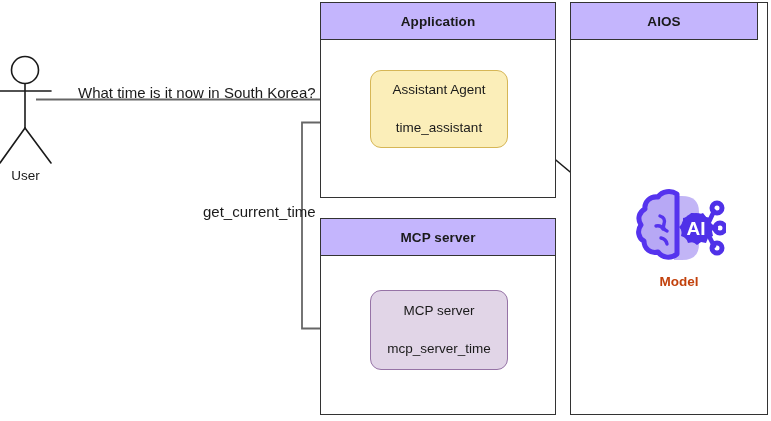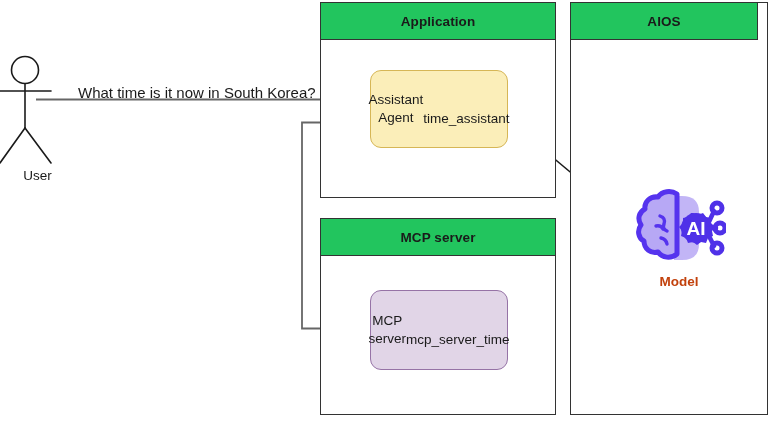--- a/index.html
+++ b/index.html
@@ -28,38 +28,38 @@
   
   .container-frame {
     position: absolute;
     box-sizing: border-box;
     border: 1.4px solid #333333;
     background: #ffffff;
   }
   .container-header {
     position: absolute;
     box-sizing: border-box;
-    background: #22c55e;
+    background: #c4b5fd;
     border: 1.4px solid #333333;
     display: flex;
     align-items: center;
     justify-content: center;
     font-weight: bold;
     font-size: 13.5px;
     color: #1a1a1a;
     letter-spacing: 0.1px;
   }
 
   
   .node-box {
     position: absolute;
     box-sizing: border-box;
     border-radius: 11px;
     display: flex;
-    flex-direction: row;
+    flex-direction: column;
     align-items: center;
     justify-content: center;
     font-size: 13.5px;
     color: #1a1a1a;
     line-height: 1.35;
     text-align: center;
   }
   .node-box .line2 { display: block; margin-top: 20px; }
 
   
@@ -188,18 +188,21 @@
   </div>
 
   <div class="model-label" style="left:631px; top:274px; width:96px;">
     <span>Model</span>
   </div>
 
   <div class="flow-label" style="left:78px; top:84px;">
     <span>What time is it now in South Korea?</span>
   </div>
 
-
-  <div class="actor-label" style="left:0px; top:168px; width:51px;padding-left:12px;">
+  <div class="flow-label" style="left:203px; top:203px;">
+    <span>get_current_time</span>
+  </div>
+
+  <div class="actor-label" style="left:0px; top:168px; width:51px;">
     <span>User</span>
   </div>
 
 </div>
 
 </body></html>

